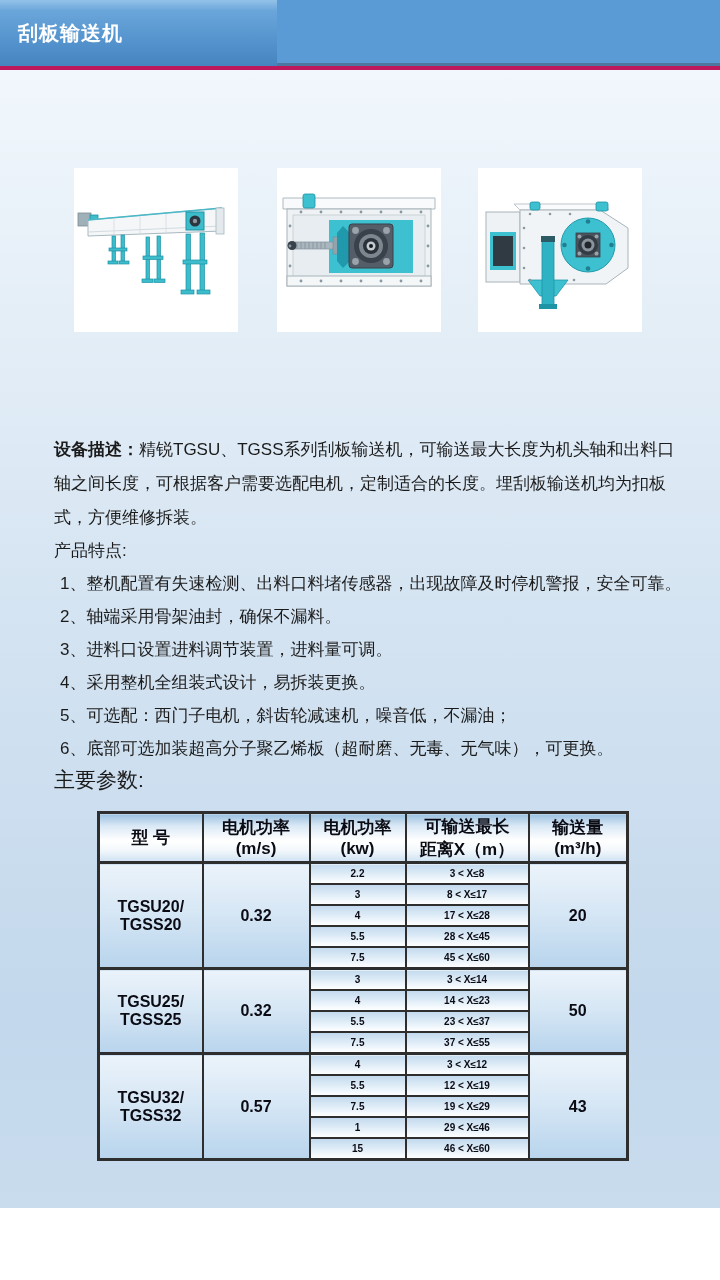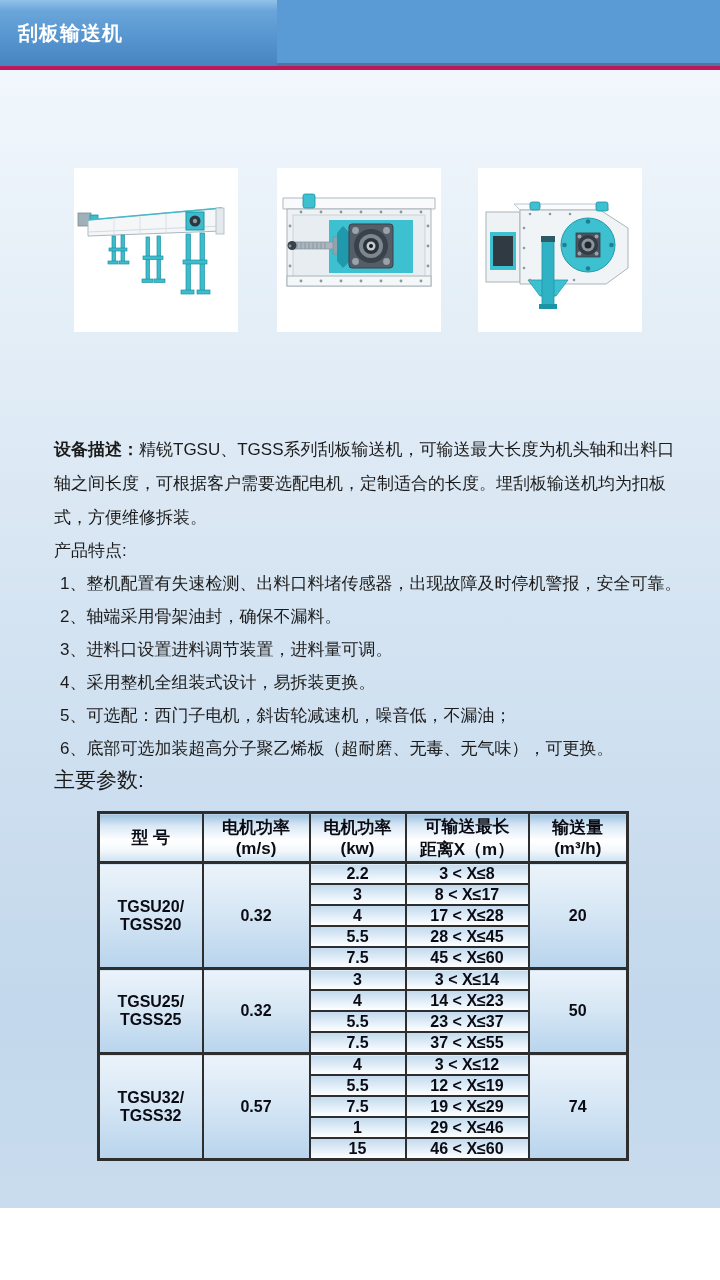--- a/index.html
+++ b/index.html
@@ -30,21 +30,21 @@
   
   .ptable{position:absolute;left:97px;top:741px;width:529px;border-collapse:collapse;
     table-layout:fixed;border:3px solid #2e2e2e;color:#0b0b14;}
   .ptable th,.ptable td{border:2px solid #2e2e2e;text-align:center;vertical-align:middle;
     padding:0;overflow:hidden;}
   .ptable th{height:47px;font-size:17px;font-weight:700;
     background:linear-gradient(180deg,#9cc1e0 0%,#d9e8f5 24%,#ffffff 55%,#f3f8fc 76%,#cfe2f2 100%);
     border-bottom:3px solid #2e2e2e;}
   .ptable td.m{font-size:16px;font-weight:700;
     background:linear-gradient(180deg,#ebf3fa 0%,#d7e7f5 45%,#b8d4ec 100%);}
-  .ptable td.s{height:19px;font-size:16px;font-weight:700;
+  .ptable td.s{height:19px;font-size:10px;font-weight:700;
     border-top:1px solid #4a4a4a;
     background:linear-gradient(180deg,#c3daee 0%,#dae9f6 42%,#f7fbfe 88%,#fdfeff 100%);}
   .ptable tr.g-first td{border-top:3px solid #2e2e2e;}
   .pre{white-space:pre-line;}
   
   .footer{position:absolute;top:1212px;left:0;width:720px;height:68px;
     background:#5496cf;border-top:2px solid #3e6e9d;box-sizing:border-box;}
 </style>
 </head>
 <body>
@@ -286,21 +286,21 @@
           <td class="s">7.5</td>
           <td class="s">37 &lt; X≤55</td>
         </tr>
 
         <tr class="g-first">
           <td class="m pre" rowspan="5">TGSU32/
 TGSS32</td>
           <td class="m" rowspan="5">0.57</td>
           <td class="s">4</td>
           <td class="s">3 &lt; X≤12</td>
-          <td class="m" rowspan="5">74</td>
+          <td class="m" rowspan="5">43</td>
         </tr>
         <tr>
           <td class="s">5.5</td>
           <td class="s">12 &lt; X≤19</td>
         </tr>
         <tr>
           <td class="s">7.5</td>
           <td class="s">19 &lt; X≤29</td>
         </tr>
         <tr>

